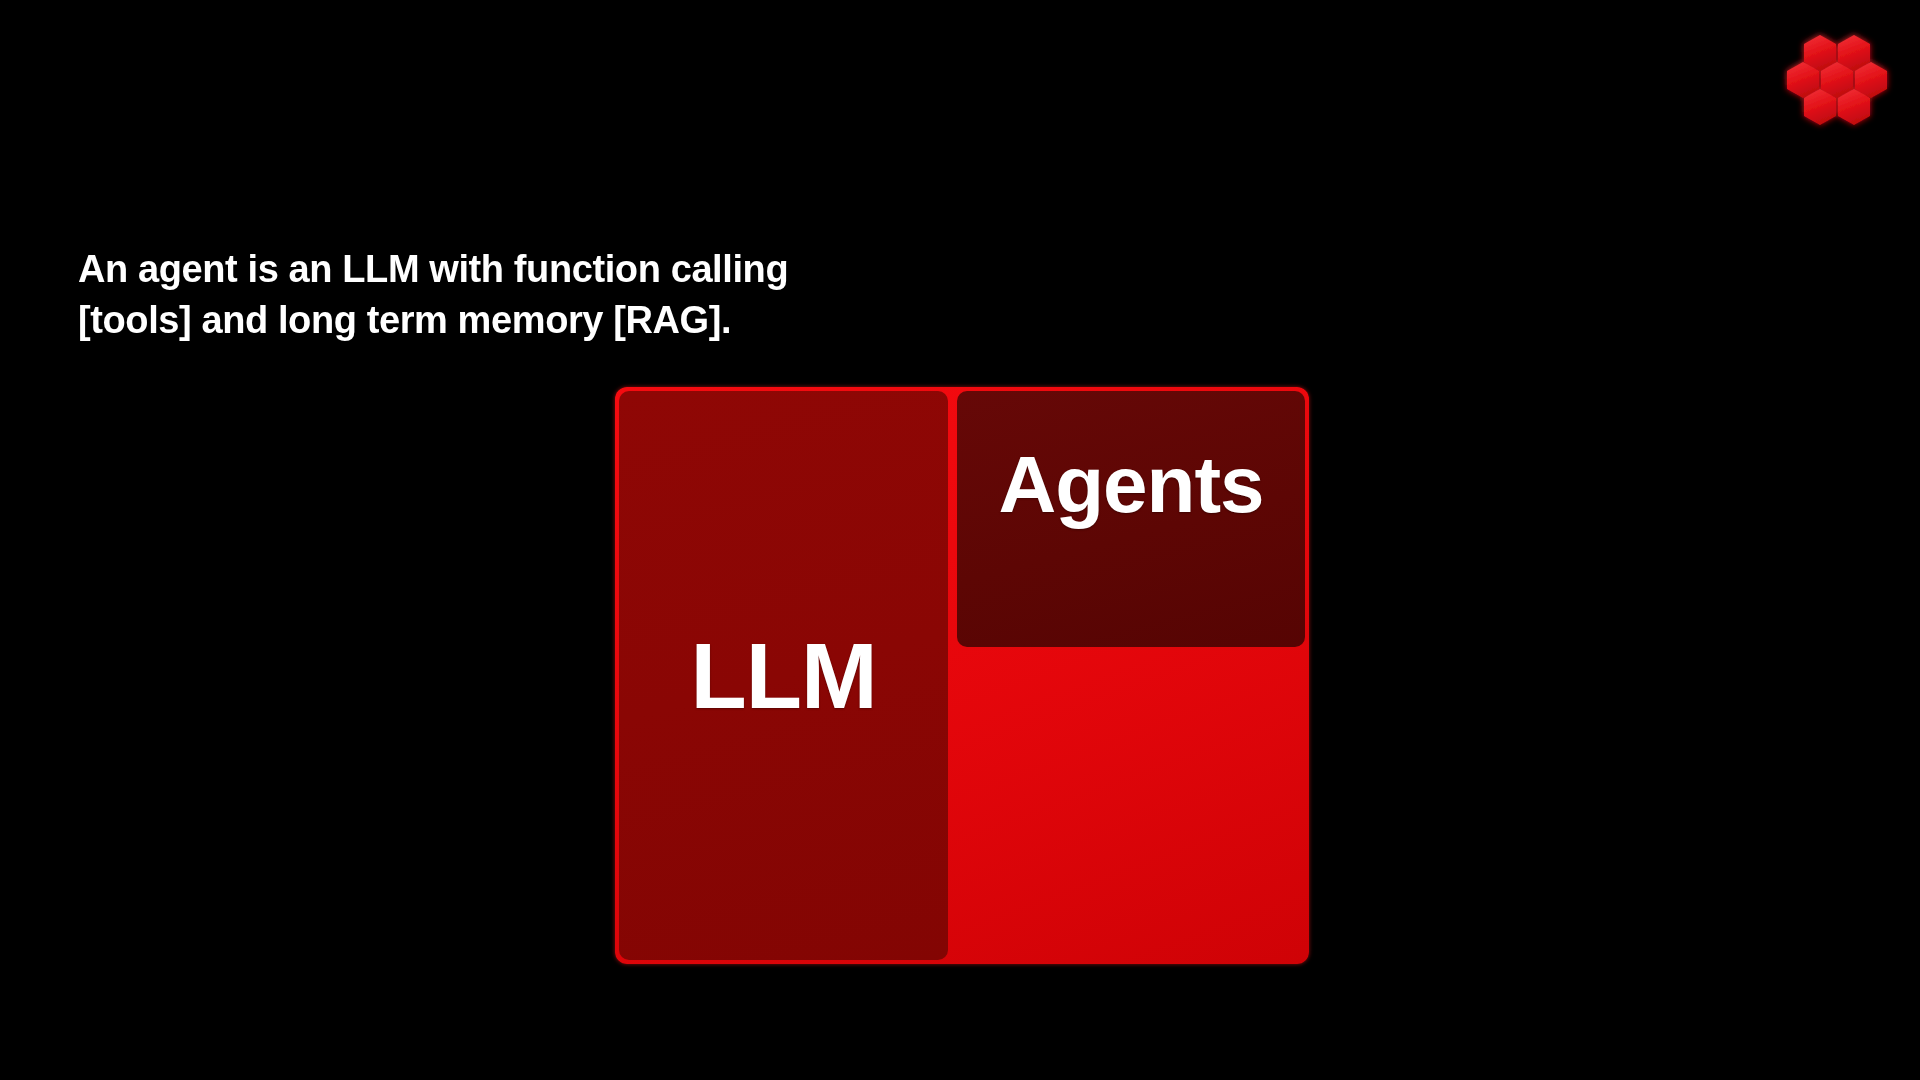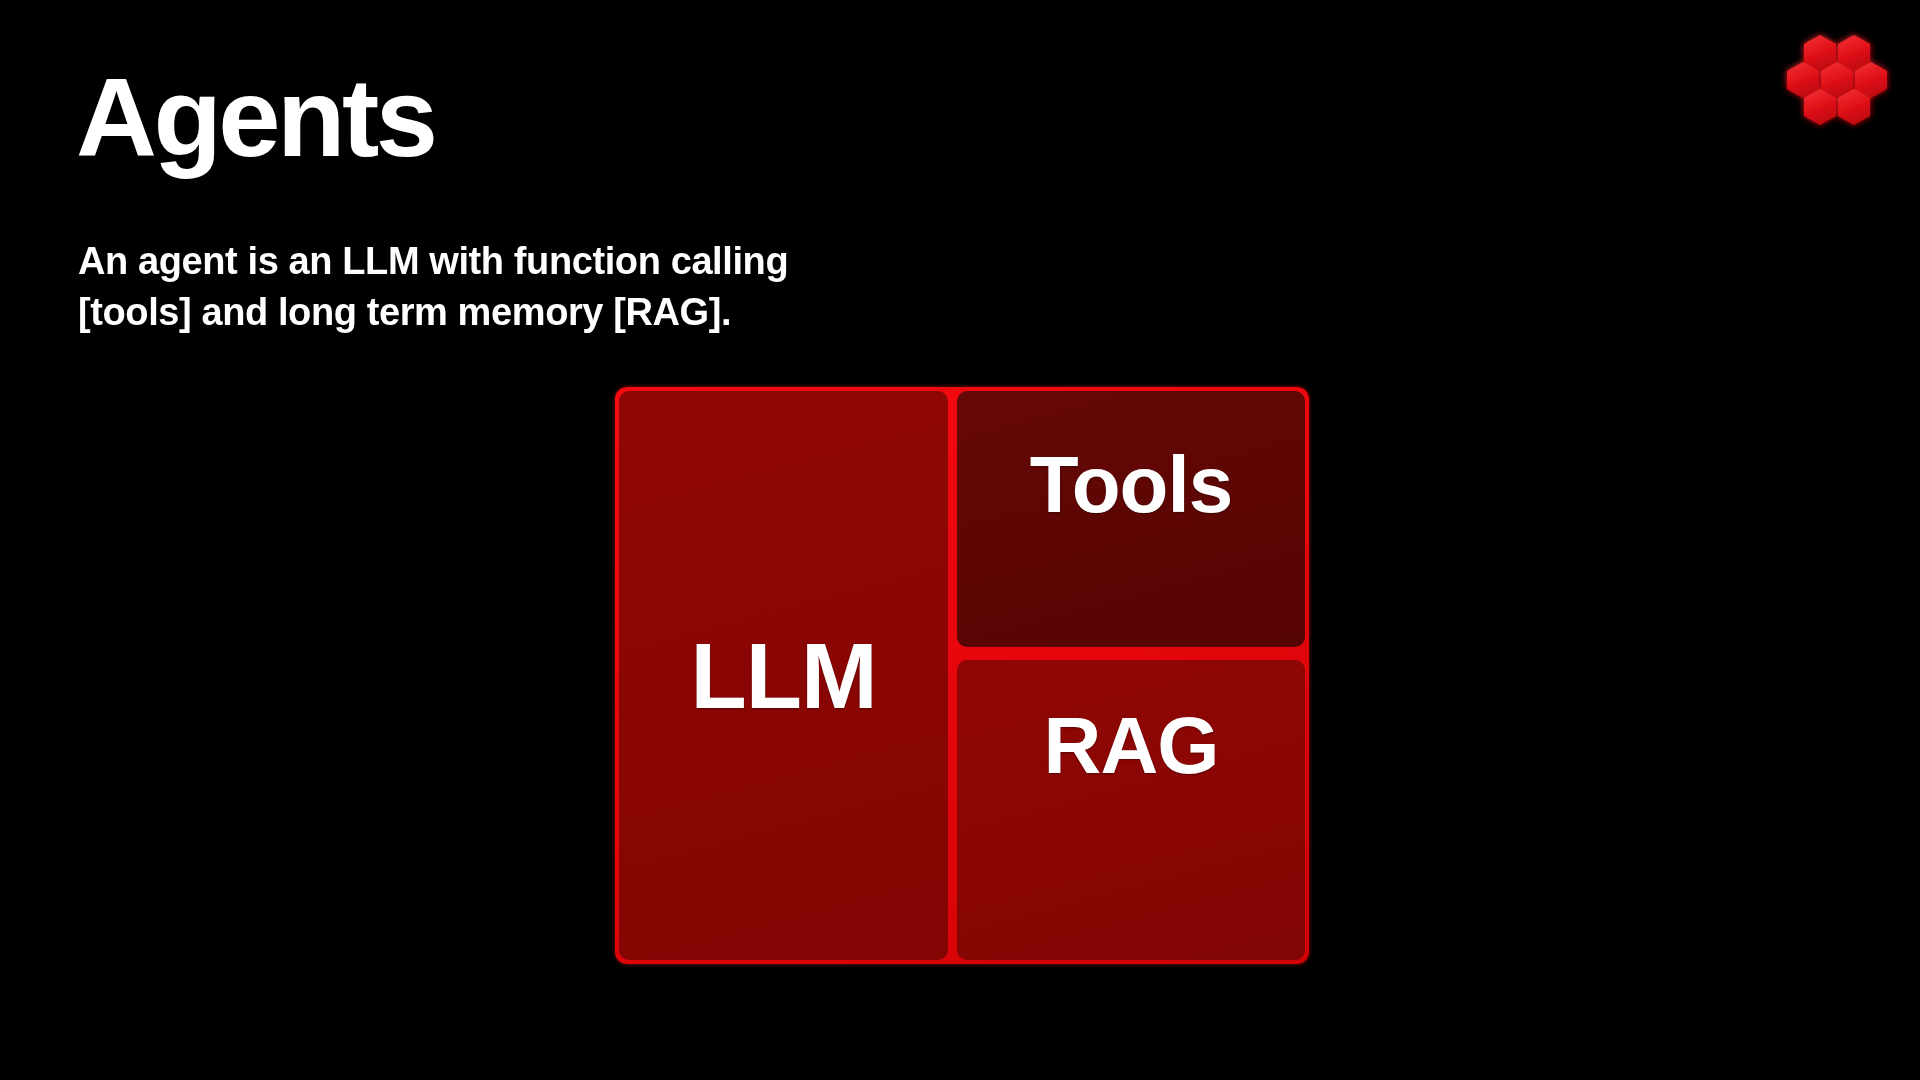--- a/index.html
+++ b/index.html
@@ -31,21 +31,21 @@
     font-weight: 700;
     color: #ffffff;
     letter-spacing: -3.5px;
     line-height: 1.0;
     white-space: nowrap;
   }
 
   .subtitle {
     position: absolute;
     left: 78px;
-    top: 236px;
+    top: 244px;
     font-size: 38px;
     font-weight: 700;
     color: #ffffff;
     line-height: 1.33;
     letter-spacing: -0.4px;
     white-space: pre-line;
   }
 
   
   .logo {
@@ -127,21 +127,20 @@
     justify-content: center;
     padding-top: 46px;
   }
   .panel-rag .panel-label { font-size: 80px; }
 </style>
 </head>
 <body>
 
 <div class="slide">
 
-  <div class="title">Agents</div>
 
   <div class="subtitle">An agent is an LLM with function calling
 [tools] and long term memory [RAG].</div>
 
   <div class="logo">
     <svg viewBox="0 0 118 118" xmlns="http://www.w3.org/2000/svg" aria-hidden="true">
       <defs>
         <linearGradient id="hexgrad" x1="0" y1="0" x2="0.35" y2="1">
           <stop offset="0%" stop-color="#f2333a"></stop>
           <stop offset="55%" stop-color="#e31219"></stop>
@@ -176,23 +175,20 @@
 
   <div class="diagram">
 
     <div class="panel panel-llm">
       <span class="panel-label">LLM</span>
     </div>
 
     <div class="col-right">
 
       <div class="panel panel-tools">
-        <span class="panel-label">Tools</span>
+        <span class="panel-label">Agents</span>
       </div>
 
-      <div class="panel panel-rag">
-        <span class="panel-label">RAG</span>
-      </div>
 
     </div>
   </div>
 
 </div>
 
 </body></html>

